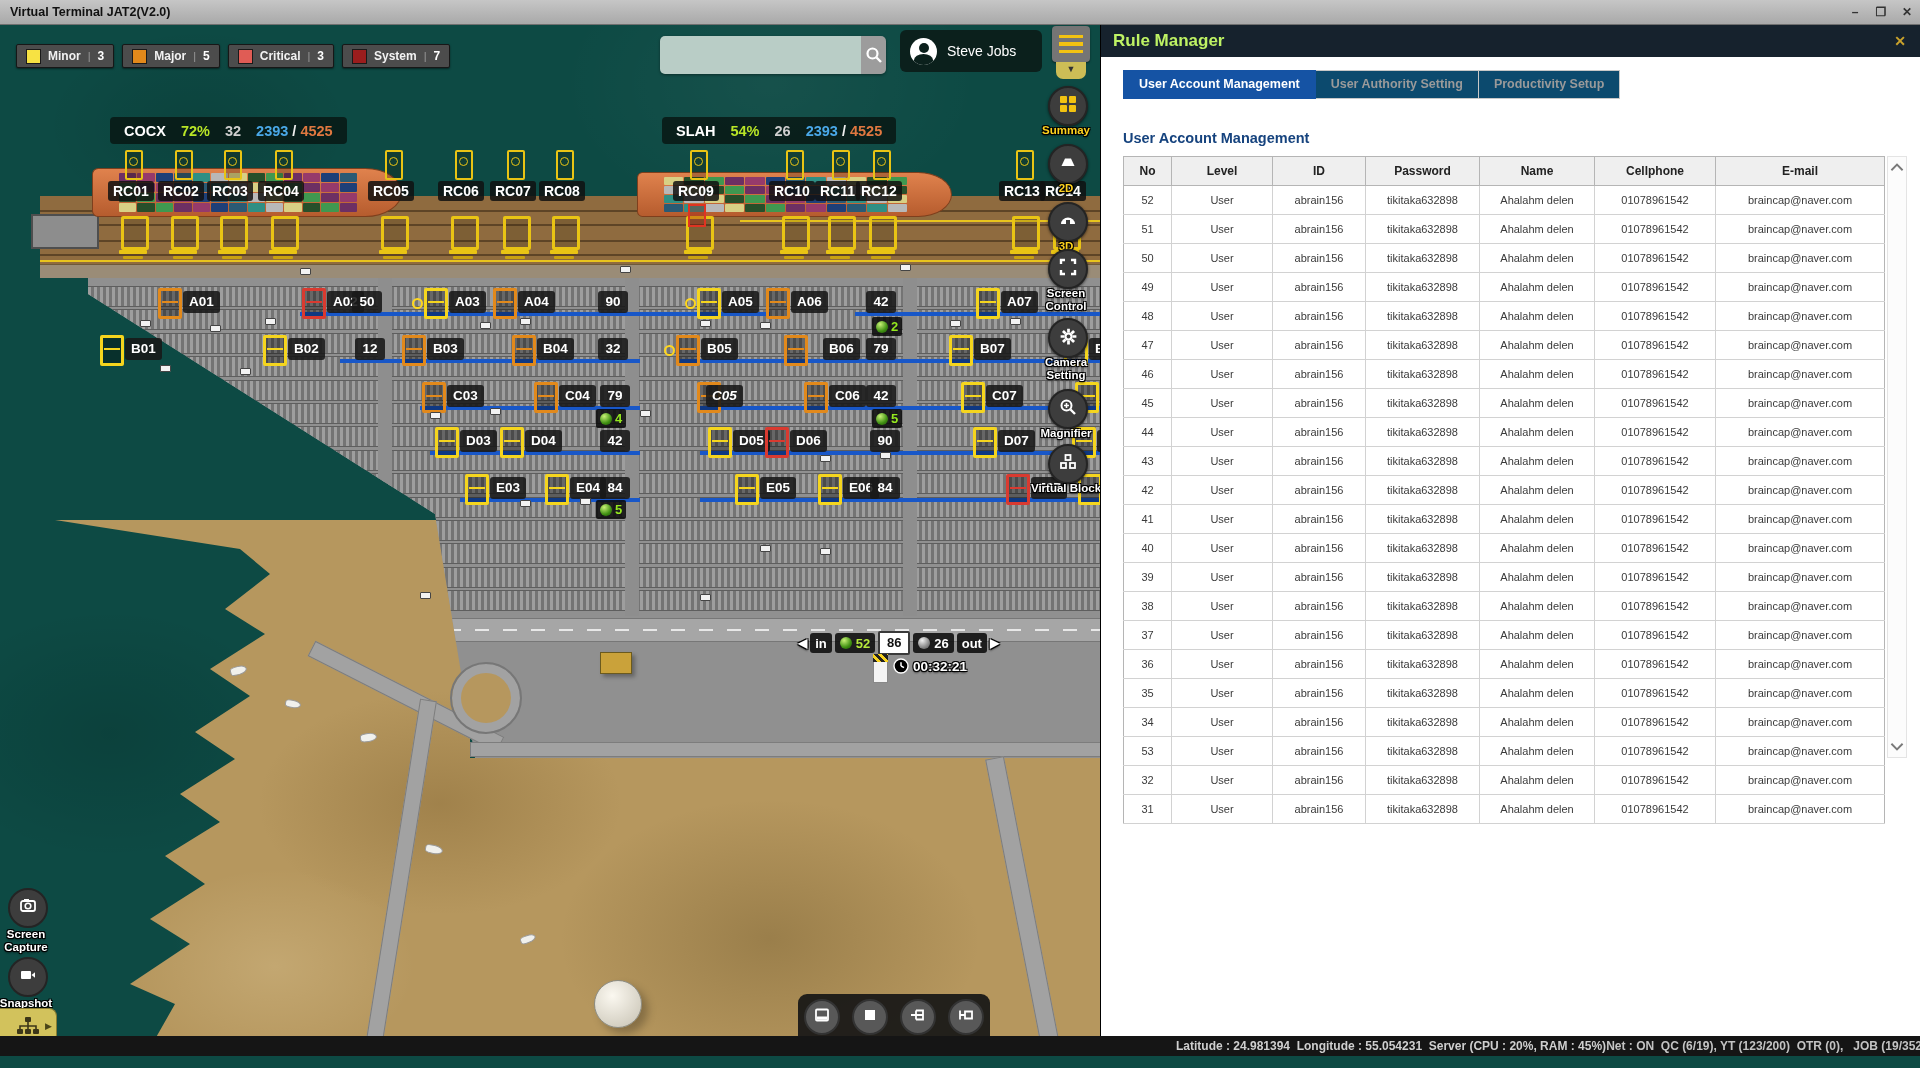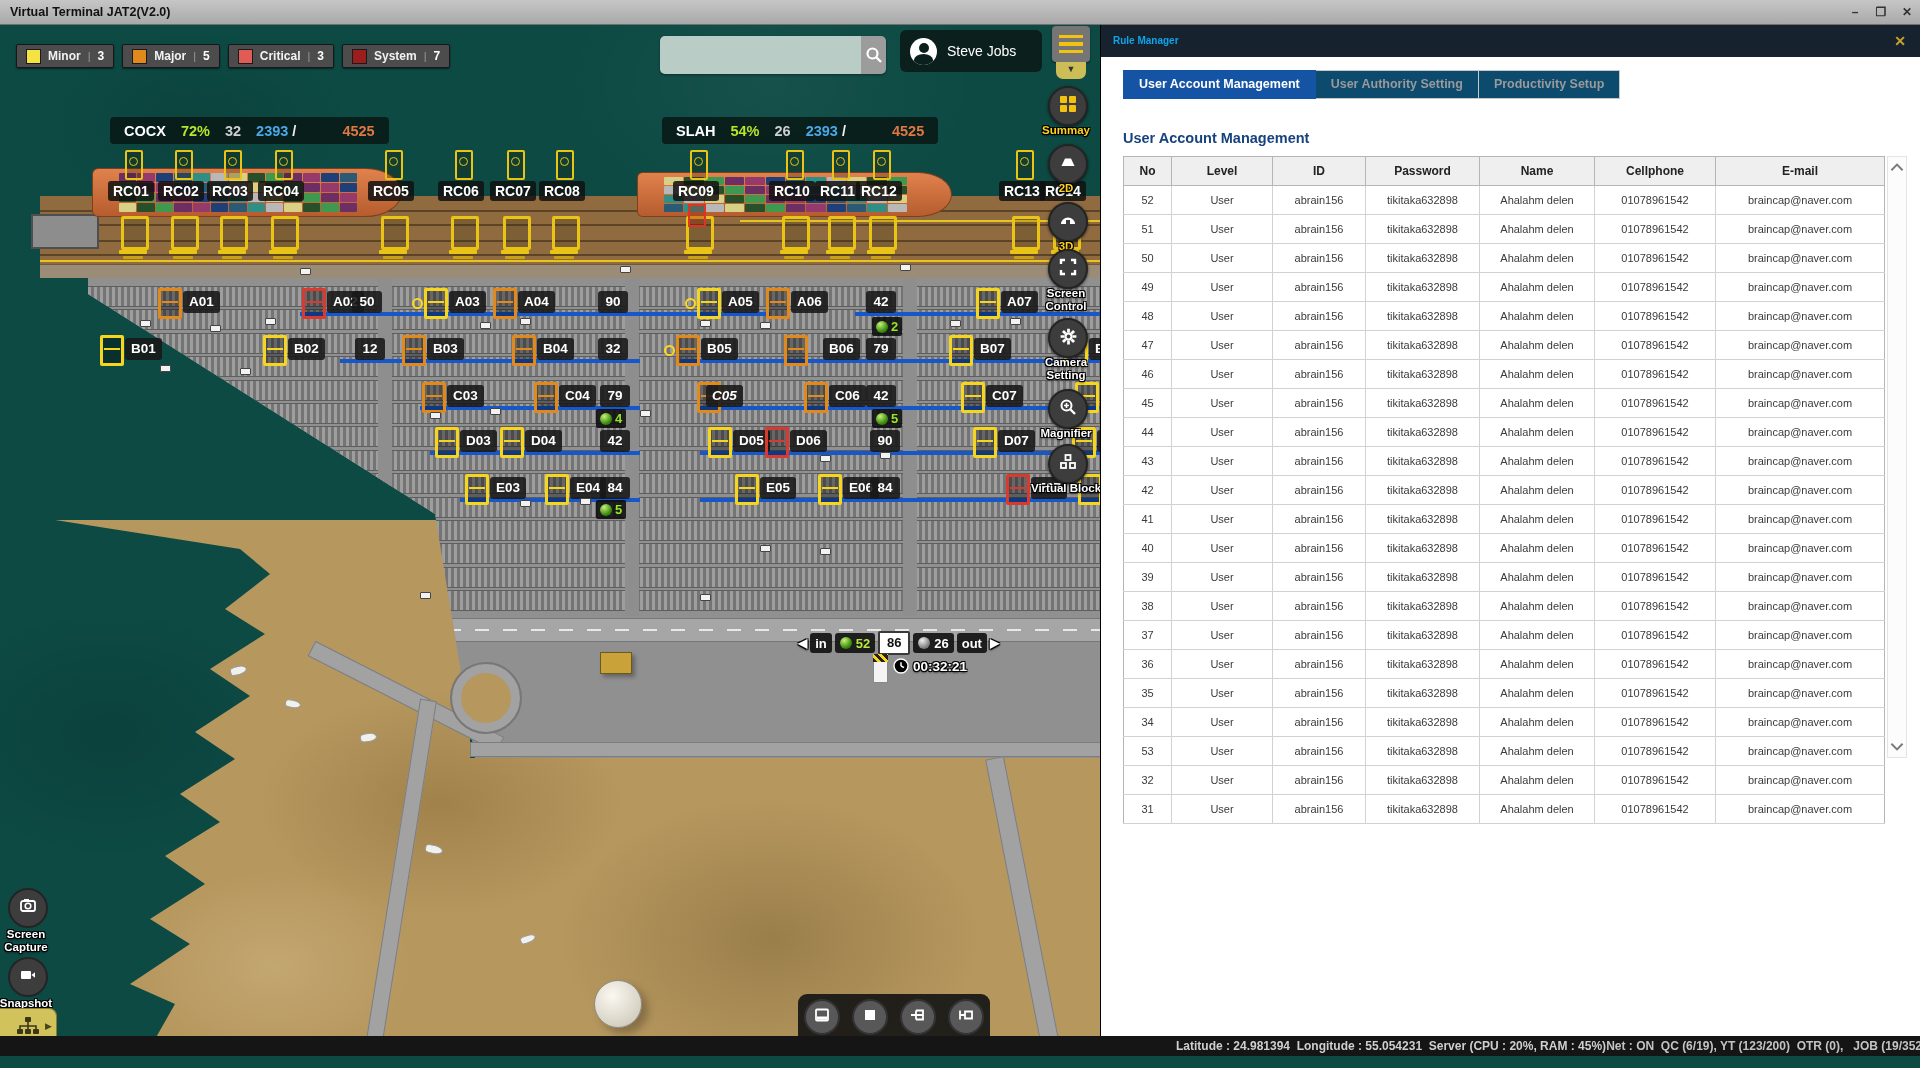--- a/index.html
+++ b/index.html
@@ -73,21 +73,21 @@
   .avatar:after{content:"";position:absolute;left:4px;top:16px;width:19px;height:12px;border-radius:50% 50% 0 0;background:#0b201c;}
   #hamburger{position:absolute;left:1052px;top:26px;width:38px;height:36px;background:#757575;border-radius:4px;display:flex;flex-direction:column;align-items:center;justify-content:center;gap:4px;cursor:pointer;box-shadow:0 1px 2px rgba(0,0,0,.5);}
   #hamburger span{display:block;width:24px;height:3.5px;background:#f2c211;}
   #hamburger-tab{position:absolute;left:1056px;top:62px;width:30px;height:17px;background:#cdbd56;border-radius:0 0 7px 7px;color:#333;font-size:9px;text-align:center;line-height:15px;cursor:pointer;}
   .berth{position:absolute;height:27px;background:rgba(8,24,20,.85);border-radius:4px;display:flex;align-items:center;gap:15px;padding:0 14px;font-size:14.5px;font-weight:bold;}
   .berth .code{color:#fff;}
   .berth .pct{color:#b9e627;}
   .berth .mv{color:#cfcfcf;}
   .berth .cur{color:#4aa8e8;}
   .berth .sl{color:#eee;}
-  .berth .tot{color:#e07840;margin-left:42px;}
+  .berth .tot{color:#e07840;}
   
   .tool-circle{position:absolute;width:36px;height:36px;border-radius:50%;background:#3d3d3d;border:2px solid #242424;box-shadow:0 1px 3px rgba(0,0,0,.6);display:flex;align-items:center;justify-content:center;cursor:pointer;}
   .tool-label{position:absolute;width:76px;text-align:center;font-size:11.5px;font-weight:bold;color:#fff;line-height:13px;}
   .tool-label.acc{color:#ffd21e;}
   
   #gate{position:absolute;left:798px;top:631px;display:flex;align-items:center;gap:3px;font-weight:bold;font-size:13px;}
   .gate-pill{height:20px;background:rgba(12,12,12,.88);border-radius:3px;color:#fff;display:flex;align-items:center;gap:4px;padding:0 5px;}
   .gate-pill .lime{color:#b6ea3c;}
   #gate .arrow{color:#fff;font-size:12px;}
   #gate-mid{height:20px;min-width:24px;background:#fff;border:2px solid #3a3a3a;border-radius:2px;color:#111;text-align:center;line-height:20px;padding:0 2px;}
@@ -105,21 +105,21 @@
   #sitemap-tab .arr{position:absolute;right:4px;color:#4a4418;font-size:9px;}
   
   #roundabout{position:absolute;left:452px;top:664px;width:50px;height:50px;border-radius:50%;background:#b6975e;border:9px solid #a2a2a2;outline:2px solid #777;}
   .road{position:absolute;background:#a2a2a2;border:1px solid #7d7d7d;}
   .boat{position:absolute;background:#f0f0ec;border:1px solid #9a9a9a;border-radius:40% 60% 60% 40%;}
   #tank{position:absolute;left:594px;top:980px;width:46px;height:46px;border-radius:50%;background:radial-gradient(circle at 38% 32%,#fbf8f0,#c6c1b2);border:1px solid #8d8d84;box-shadow:6px 6px 8px rgba(0,0,0,.25);}
   #bldg{position:absolute;left:600px;top:652px;width:30px;height:20px;background:#caa23a;border:1px solid #6b5a1e;box-shadow:3px 3px 4px rgba(0,0,0,.3);}
   
   #panel{position:absolute;left:1100px;top:24px;width:820px;height:1024px;background:#fff;border-left:1px solid #000;box-sizing:border-box;z-index:50;}
   #panel-header{height:33px;background:#16222d;display:flex;align-items:center;}
-  #panel-header .t{color:#0ea5e9;font-weight:bold;font-size:10px;padding-left:12px;flex:1;}
+  #panel-header .t{color:#bef264;font-weight:bold;font-size:17px;padding-left:12px;flex:1;}
   #panel-close{color:#c9a22c;font-size:14px;font-weight:bold;padding:0 14px;cursor:pointer;}
   #tabs{position:absolute;left:22px;top:46px;display:flex;}
   .tab{height:27px;line-height:27px;padding:0 15px;font-size:12.5px;font-weight:bold;border:1px solid #c8c8c8;border-left:none;color:#9a9a9a;background:#0c4a6e;cursor:pointer;}
   .tab:first-child{border-left:1px solid #c8c8c8;}
   .tab.active{background:#1553a4;color:#fff;border-color:#1553a4;}
   #panel-heading{position:absolute;left:22px;top:106px;font-size:14.5px;font-weight:bold;color:#16437e;}
   #acct-table{position:absolute;left:22px;top:132px;width:758px;height:602px;border-collapse:collapse;table-layout:fixed;}
   #acct-table th{background:#efefef;border:1px solid #b5b5b5;font-size:12px;color:#222;font-weight:bold;height:26px;}
   #acct-table td{border:1px solid #d2d2d2;font-size:11px;color:#3a3a3a;text-align:center;height:26px;}
   #acct-table tr td:first-child{border-left:1px solid #b5b5b5;}

